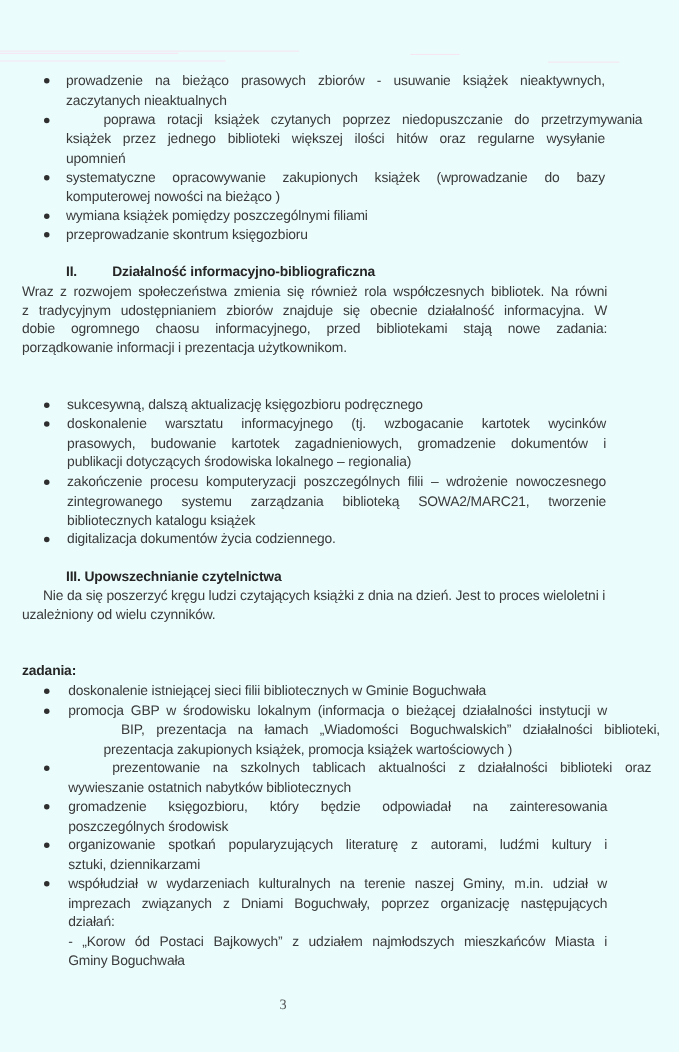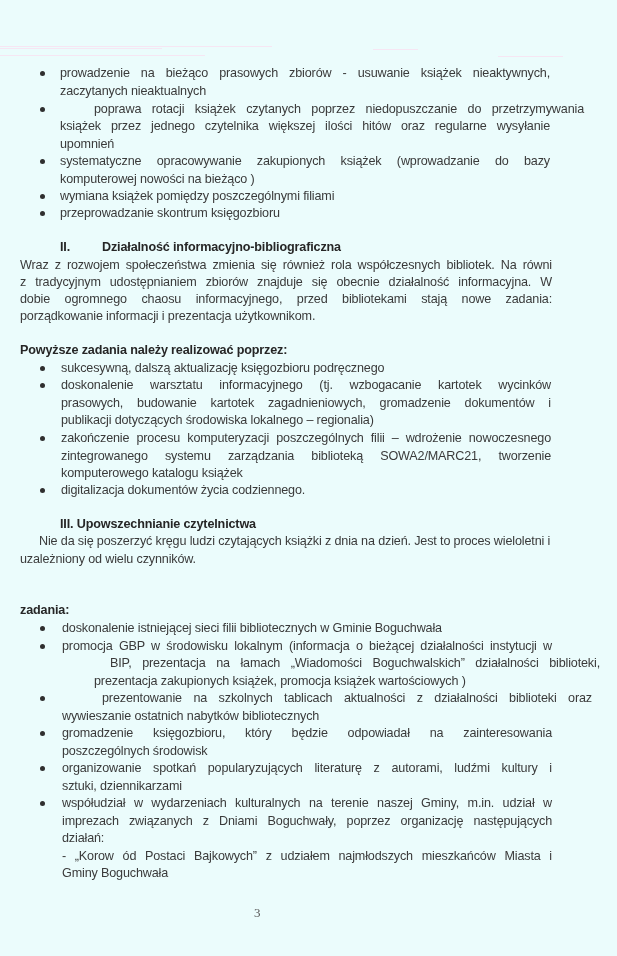--- a/index.html
+++ b/index.html
@@ -41,21 +41,21 @@
 
 <div class="page">
 
   <div>
     <span class="bullet" style="left:40px;top:71px;"></span>
     <div class="ln just" style="left:60px;top:65px;width:490px;">prowadzenie na bieżąco prasowych zbiorów - usuwanie książek nieaktywnych,</div>
     <div class="ln" style="left:60px;top:83px;">zaczytanych nieaktualnych</div>
 
     <span class="bullet" style="left:40px;top:107px;"></span>
     <div class="ln just" style="left:60px;top:101px;width:490px;margin-left:34px;">poprawa rotacji książek czytanych poprzez niedopuszczanie do przetrzymywania</div>
-    <div class="ln just" style="left:60px;top:118px;width:490px;">książek przez jednego czytelnika większej ilości hitów oraz regularne wysyłanie</div>
+    <div class="ln just" style="left:60px;top:118px;width:490px;">książek przez jednego biblioteki większej ilości hitów oraz regularne wysyłanie</div>
     <div class="ln" style="left:60px;top:136px;">upomnień</div>
 
     <span class="bullet" style="left:40px;top:159px;"></span>
     <div class="ln just" style="left:60px;top:153px;width:490px;">systematyczne opracowywanie zakupionych książek (wprowadzanie do bazy</div>
     <div class="ln" style="left:60px;top:171px;">komputerowej nowości na bieżąco )</div>
 
     <span class="bullet" style="left:40px;top:194px;"></span>
     <div class="ln" style="left:60px;top:188px;">wymiana książek pomiędzy poszczególnymi filiami</div>
 
     <span class="bullet" style="left:40px;top:211px;"></span>
@@ -65,35 +65,34 @@
   <div class="ln b" style="left:60px;top:239px;">II.</div>
   <div class="ln b" style="left:102px;top:239px;">Działalność informacyjno-bibliograficzna</div>
 
   <div>
     <div class="ln just" style="left:20px;top:257px;width:532px;">Wraz z rozwojem społeczeństwa zmienia się również rola współczesnych bibliotek. Na równi</div>
     <div class="ln just" style="left:20px;top:274px;width:532px;">z tradycyjnym udostępnianiem zbiorów znajduje się obecnie działalność informacyjna. W</div>
     <div class="ln just" style="left:20px;top:291px;width:532px;">dobie ogromnego chaosu informacyjnego, przed bibliotekami stają nowe zadania:</div>
     <div class="ln" style="left:20px;top:308px;">porządkowanie informacji i prezentacja użytkownikom.</div>
   </div>
 
-  <div class="ln b" style="left:20px;top:342px;">Powyższe zadania należy realizować poprzez:</div>
 
   <div>
     <span class="bullet" style="left:40px;top:366px;"></span>
     <div class="ln" style="left:61px;top:360px;">sukcesywną, dalszą aktualizację księgozbioru podręcznego</div>
 
     <span class="bullet" style="left:40px;top:383px;"></span>
     <div class="ln just" style="left:61px;top:377px;width:490px;">doskonalenie warsztatu informacyjnego (tj. wzbogacanie kartotek wycinków</div>
     <div class="ln just" style="left:61px;top:395px;width:490px;">prasowych, budowanie kartotek zagadnieniowych, gromadzenie dokumentów i</div>
     <div class="ln" style="left:61px;top:412px;">publikacji dotyczących środowiska lokalnego – regionalia)</div>
 
     <span class="bullet" style="left:40px;top:436px;"></span>
     <div class="ln just" style="left:61px;top:430px;width:490px;">zakończenie procesu komputeryzacji poszczególnych filii – wdrożenie nowoczesnego</div>
     <div class="ln just" style="left:61px;top:448px;width:490px;">zintegrowanego systemu zarządzania biblioteką SOWA2/MARC21, tworzenie</div>
-    <div class="ln" style="left:61px;top:465px;">komputerowego katalogu książek</div>
+    <div class="ln" style="left:61px;top:465px;">bibliotecznych katalogu książek</div>
 
     <span class="bullet" style="left:40px;top:488px;"></span>
     <div class="ln" style="left:61px;top:482px;">digitalizacja dokumentów życia codziennego.</div>
   </div>
 
   <div class="ln b" style="left:60px;top:516px;">III. Upowszechnianie czytelnictwa</div>
 
   <div>
     <div class="ln" style="left:20px;top:533px;margin-left:19px;">Nie da się poszerzyć kręgu ludzi czytających książki z dnia na dzień. Jest to proces wieloletni i</div>
     <div class="ln" style="left:20px;top:551px;">uzależniony od wielu czynników.</div>

